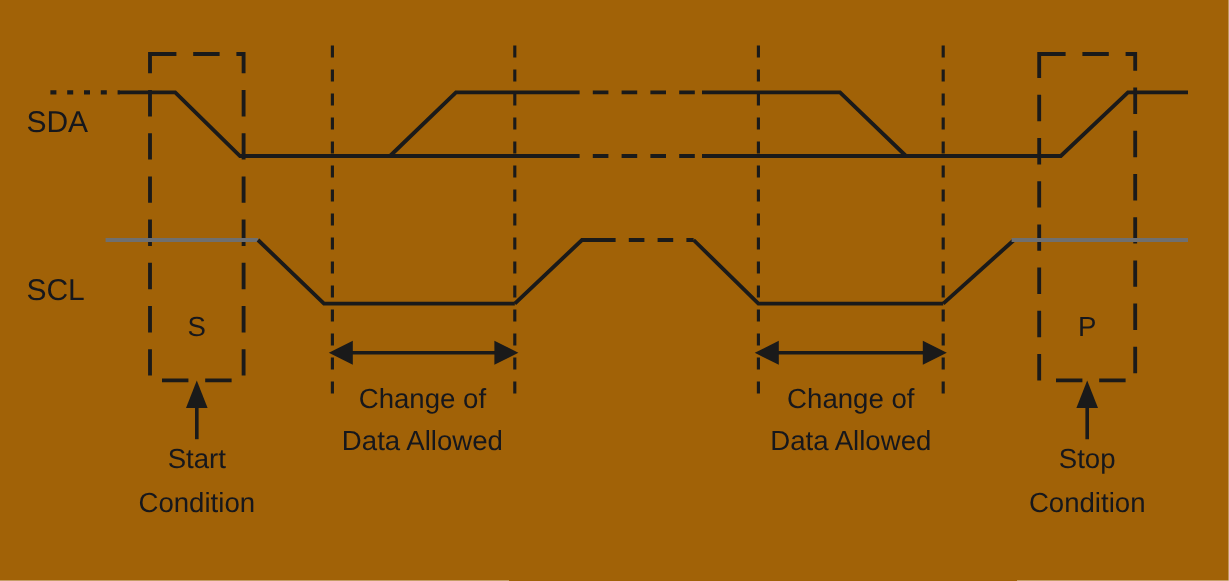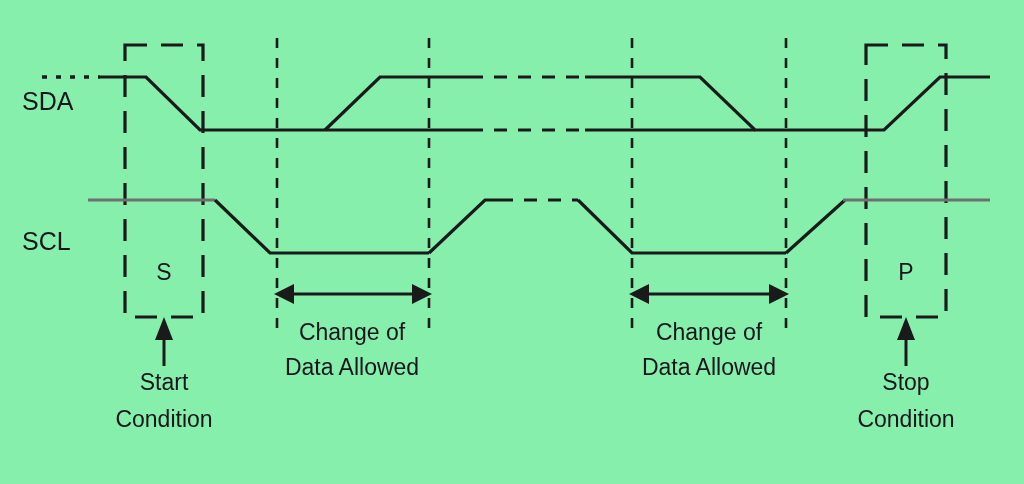--- a/index.html
+++ b/index.html
@@ -10,21 +10,21 @@
   body {
     width: 1024px;
     height: 484px;
     font-family: "Liberation Sans", sans-serif;
     overflow: hidden;
   }
   #diagram-root {
     position: relative;
     width: 1024px;
     height: 484px;
-    background: #86efac;
+    background: #a16207;
   }
   svg#timing-svg {
     display: block;
     width: 1024px;
     height: 484px;
   }
   .sig-label {
     font-family: "Liberation Sans", sans-serif;
     font-size: 25px;
     fill: #16171c;

